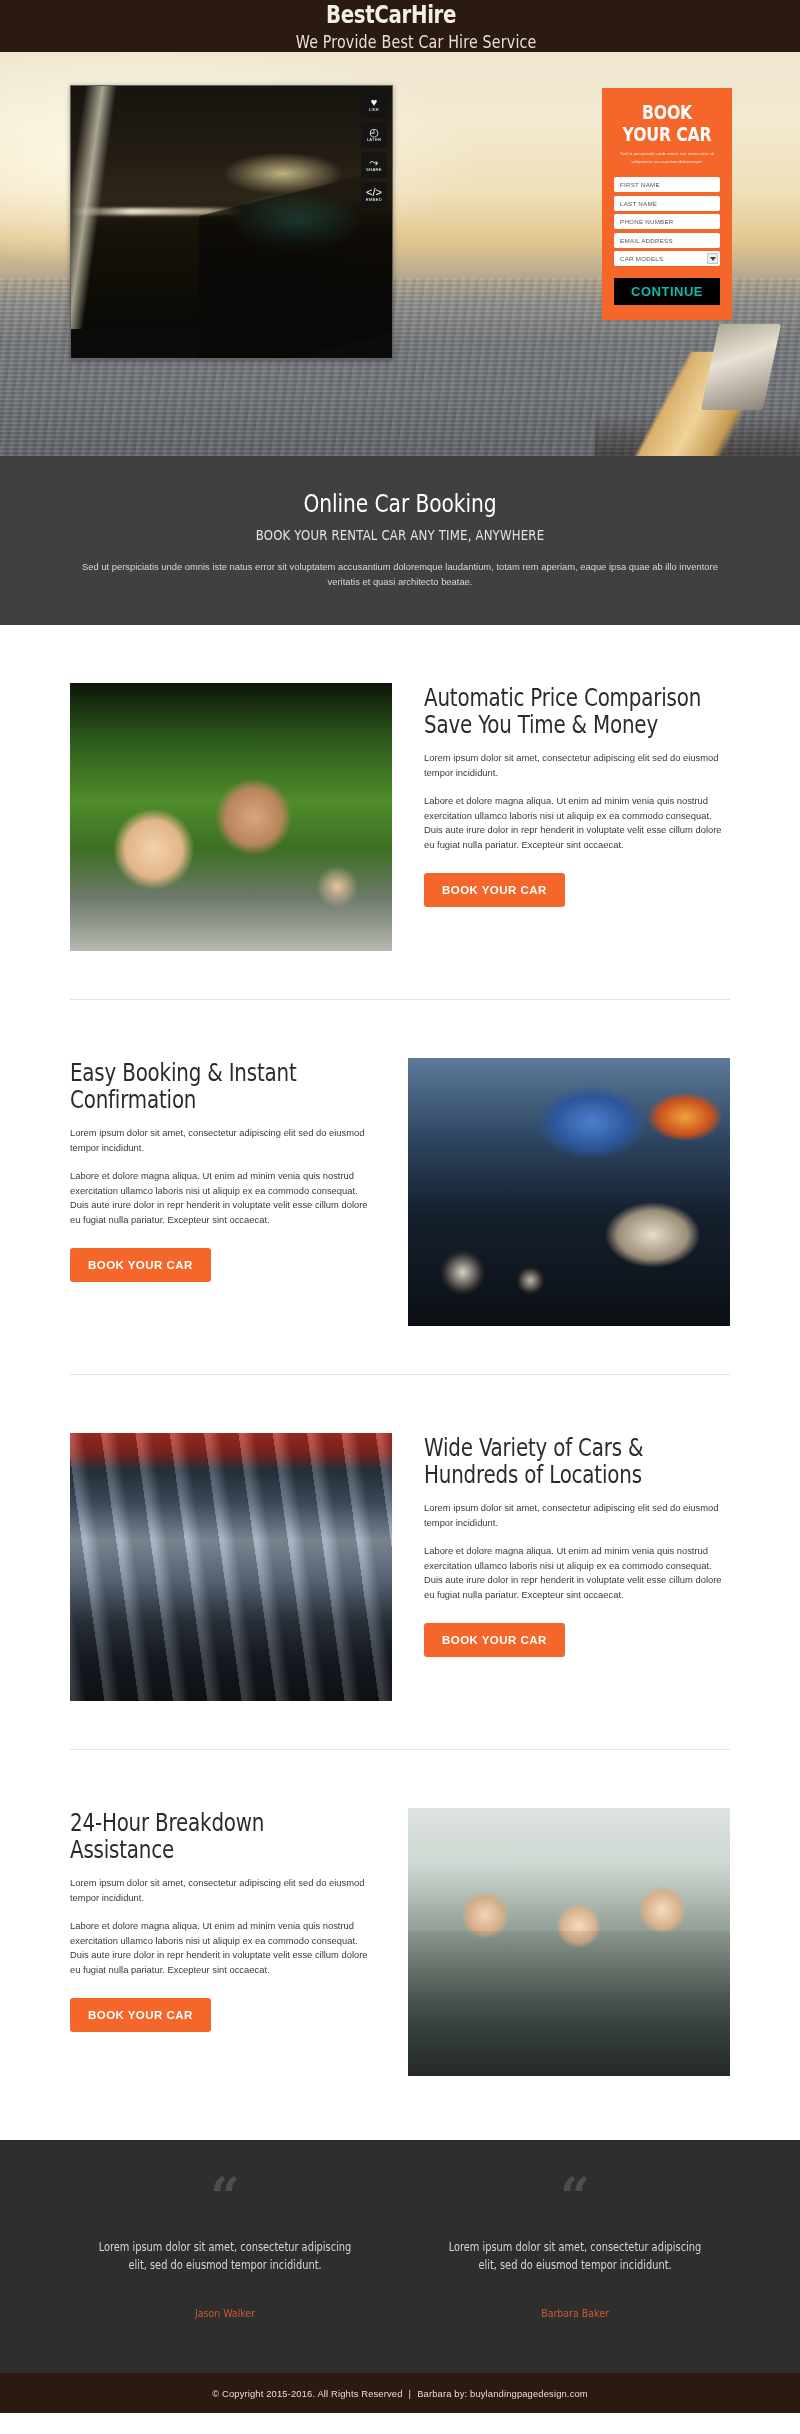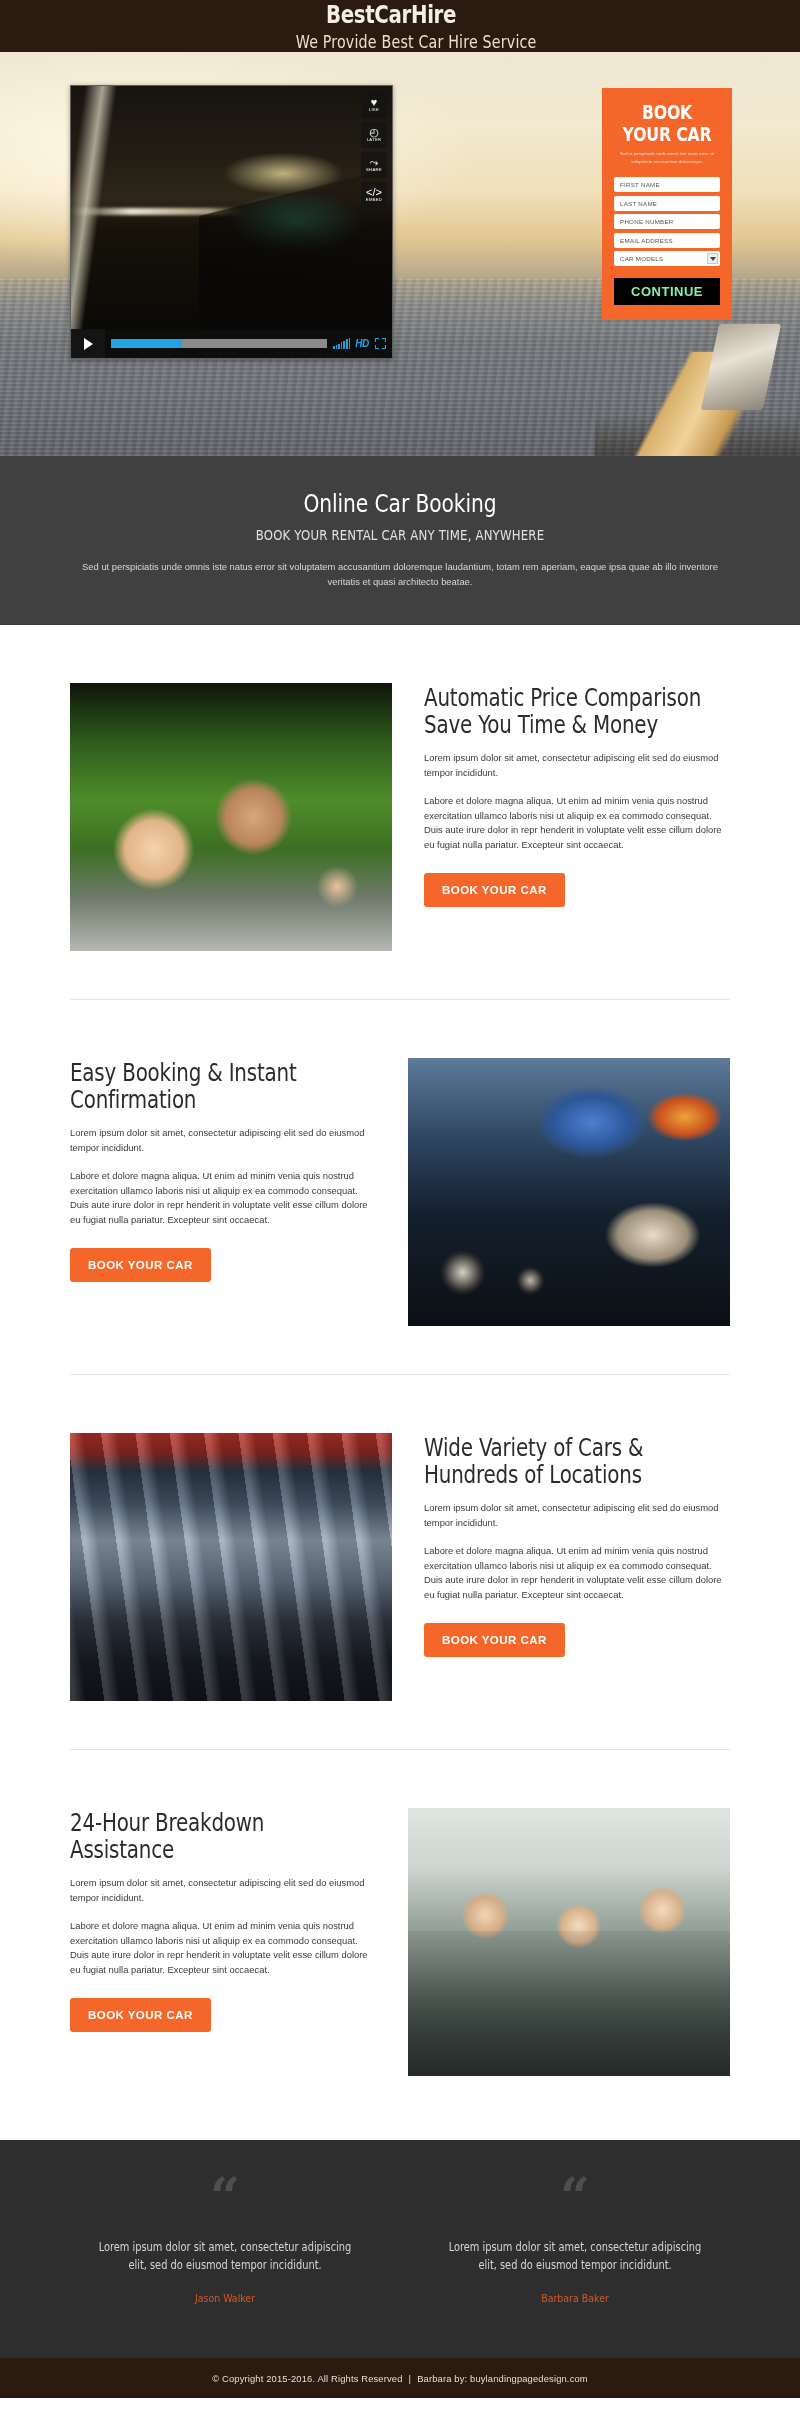--- a/index.html
+++ b/index.html
@@ -252,21 +252,21 @@
     width: 0; height: 0;
     border-left: 3px solid transparent;
     border-right: 3px solid transparent;
     border-top: 4px solid #444;
   }
   .bf-continue {
     width: 100%;
     height: 27px;
     margin-top: 8px;
     background: #000;
-    color: #86efac;
+    color: #14b8a6;
     border: none;
     font-size: 13px;
     font-weight: bold;
     letter-spacing: 0.5px;
     font-family: "Liberation Sans", sans-serif;
     cursor: pointer;
   }
 
   
   .intro {
@@ -411,21 +411,21 @@
     font-size: 11.5px;
     line-height: 18px;
     margin-top: 16px;
     padding: 0 12px;
     font-family: "DejaVu Sans Condensed", "Liberation Sans Narrow", "Liberation Sans", sans-serif;
     transform: scaleX(0.95);
   }
   .t-name {
     color: #cc5a2e;
     font-size: 10.5px;
-    margin-top: 18px;
+    margin-top: 33px;
     font-family: "DejaVu Sans Condensed", "Liberation Sans Narrow", "Liberation Sans", sans-serif;
   }
 
   
   .footer {
     background: #2b1a10;
     height: 40px;
     display: flex;
     align-items: center;
     justify-content: center;
@@ -466,44 +466,20 @@
           <div class="vim-btn">
             <span class="vim-glyph">⤳</span>
             <span class="vim-lbl">SHARE</span>
           </div>
           <div class="vim-btn">
             <span class="vim-glyph">&lt;/&gt;</span>
             <span class="vim-lbl">EMBED</span>
           </div>
         </div>
 
-        <div class="player-bar">
-          <div class="play-btn">
-            <span class="play-tri"></span>
-          </div>
-          <div class="progress-wrap">
-            <div class="progress-fill" id="progressFill" style="width: 33%;"></div>
-          </div>
-          <div class="vol-bars">
-            <i style="height:3px"></i>
-              <i style="height:4px"></i>
-              <i style="height:5px"></i>
-            <i style="height:7px"></i>
-              <i style="height:8px"></i>
-              <i style="height:10px"></i>
-              <i style="height:11px"></i>
-          </div>
-          <div class="hd-label">HD</div>
-          <div class="fs-icon">
-            <span></span>
-              <span></span>
-              <span></span>
-              <span></span>
-          </div>
-        </div>
       </div>
 
       <div class="bookform">
         <div class="bf-title">BOOK YOUR CAR</div>
         <div class="bf-sub">Sed ut perspiciatis unde omnis iste natus error sit voluptatem accusantium doloremque.</div>
 
         <div class="bf-field">FIRST NAME</div>
         <div class="bf-field">LAST NAME</div>
         <div class="bf-field">PHONE NUMBER</div>
         <div class="bf-field">EMAIL ADDRESS</div>

